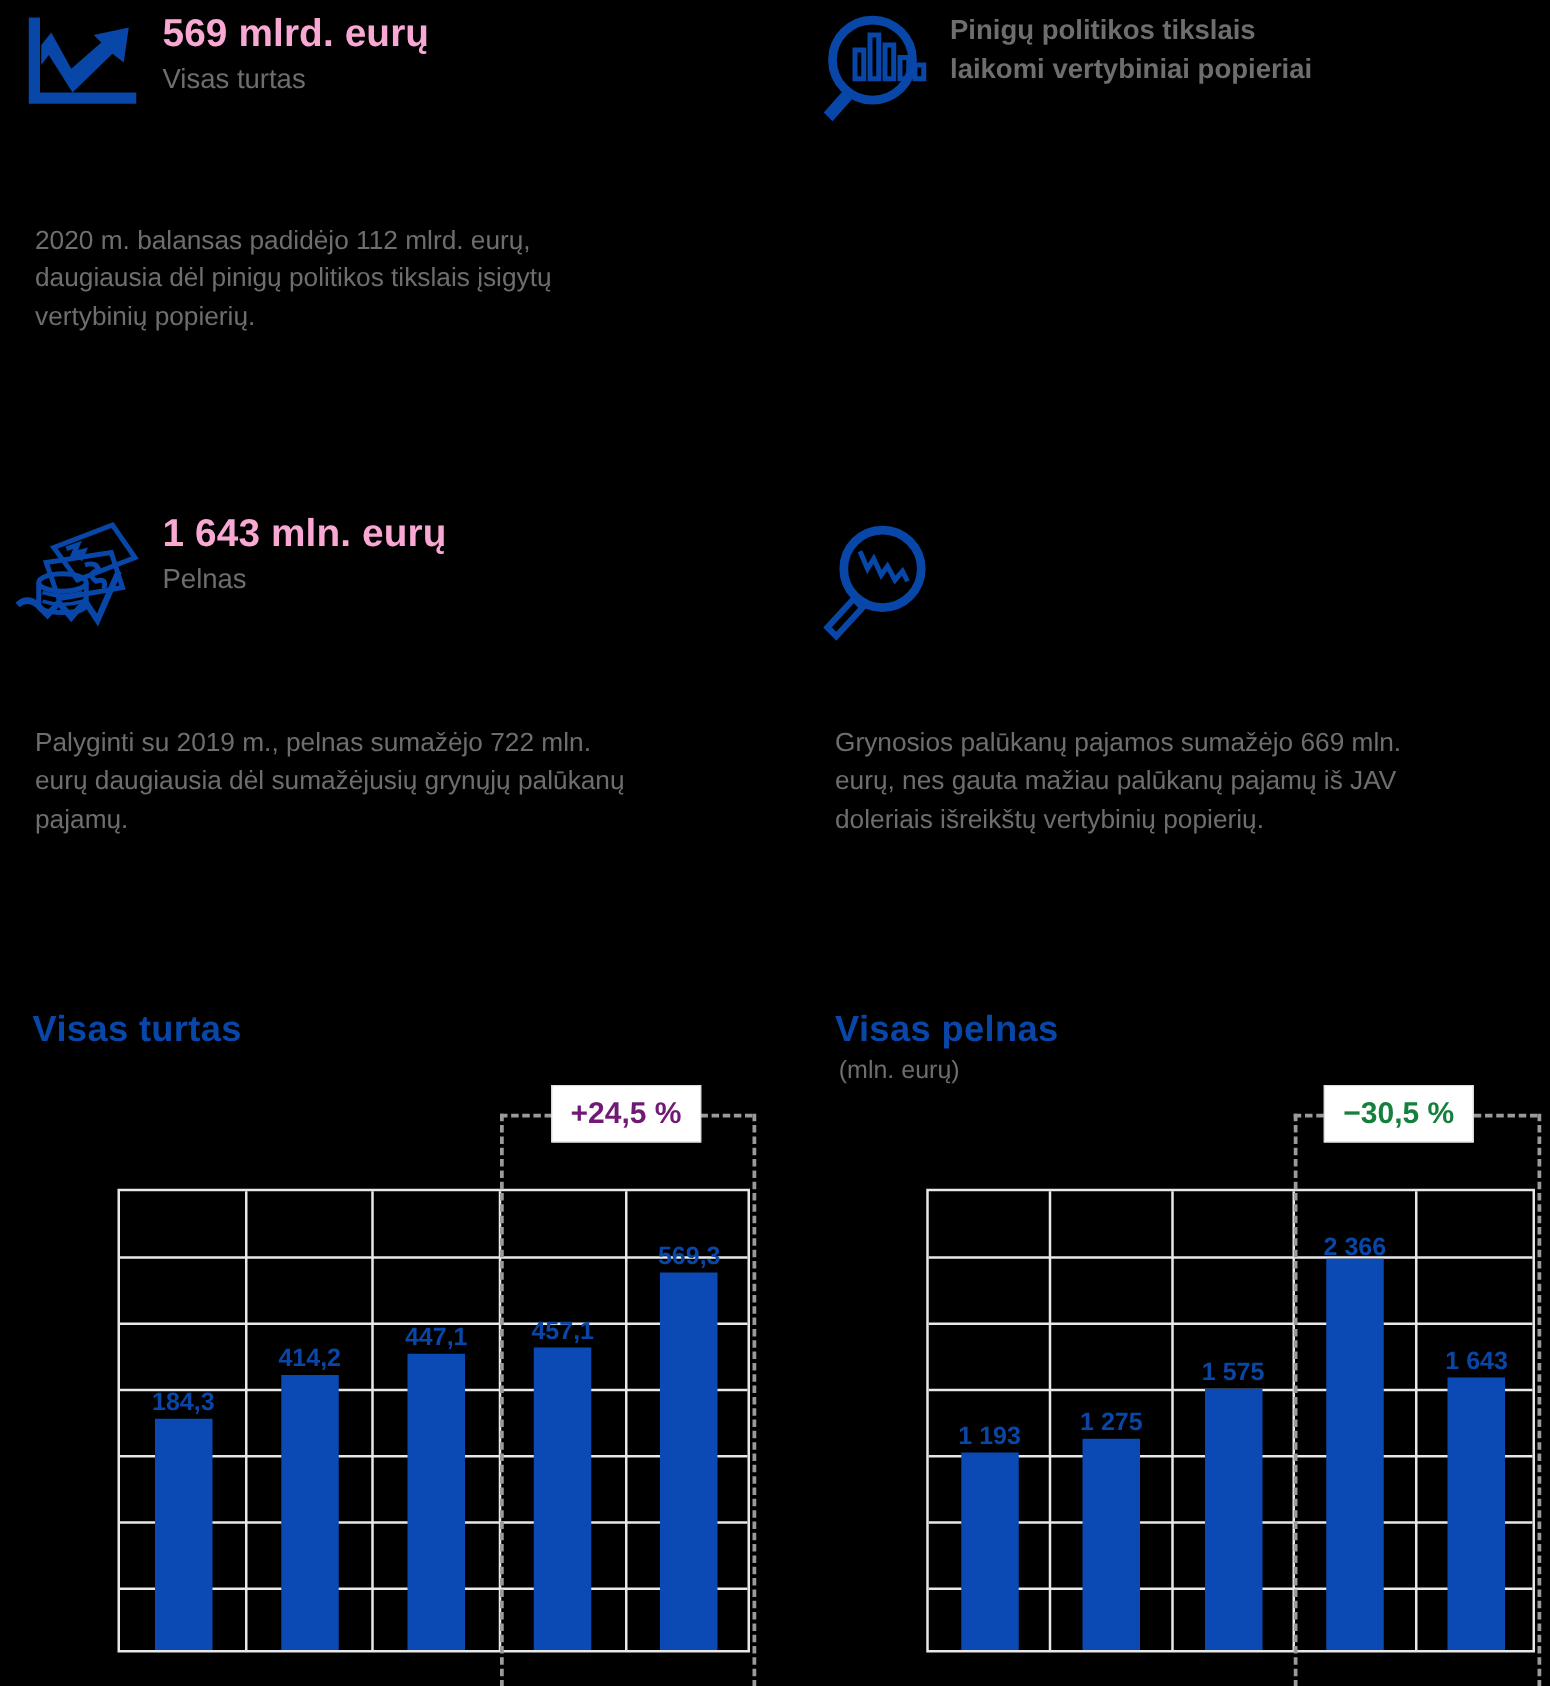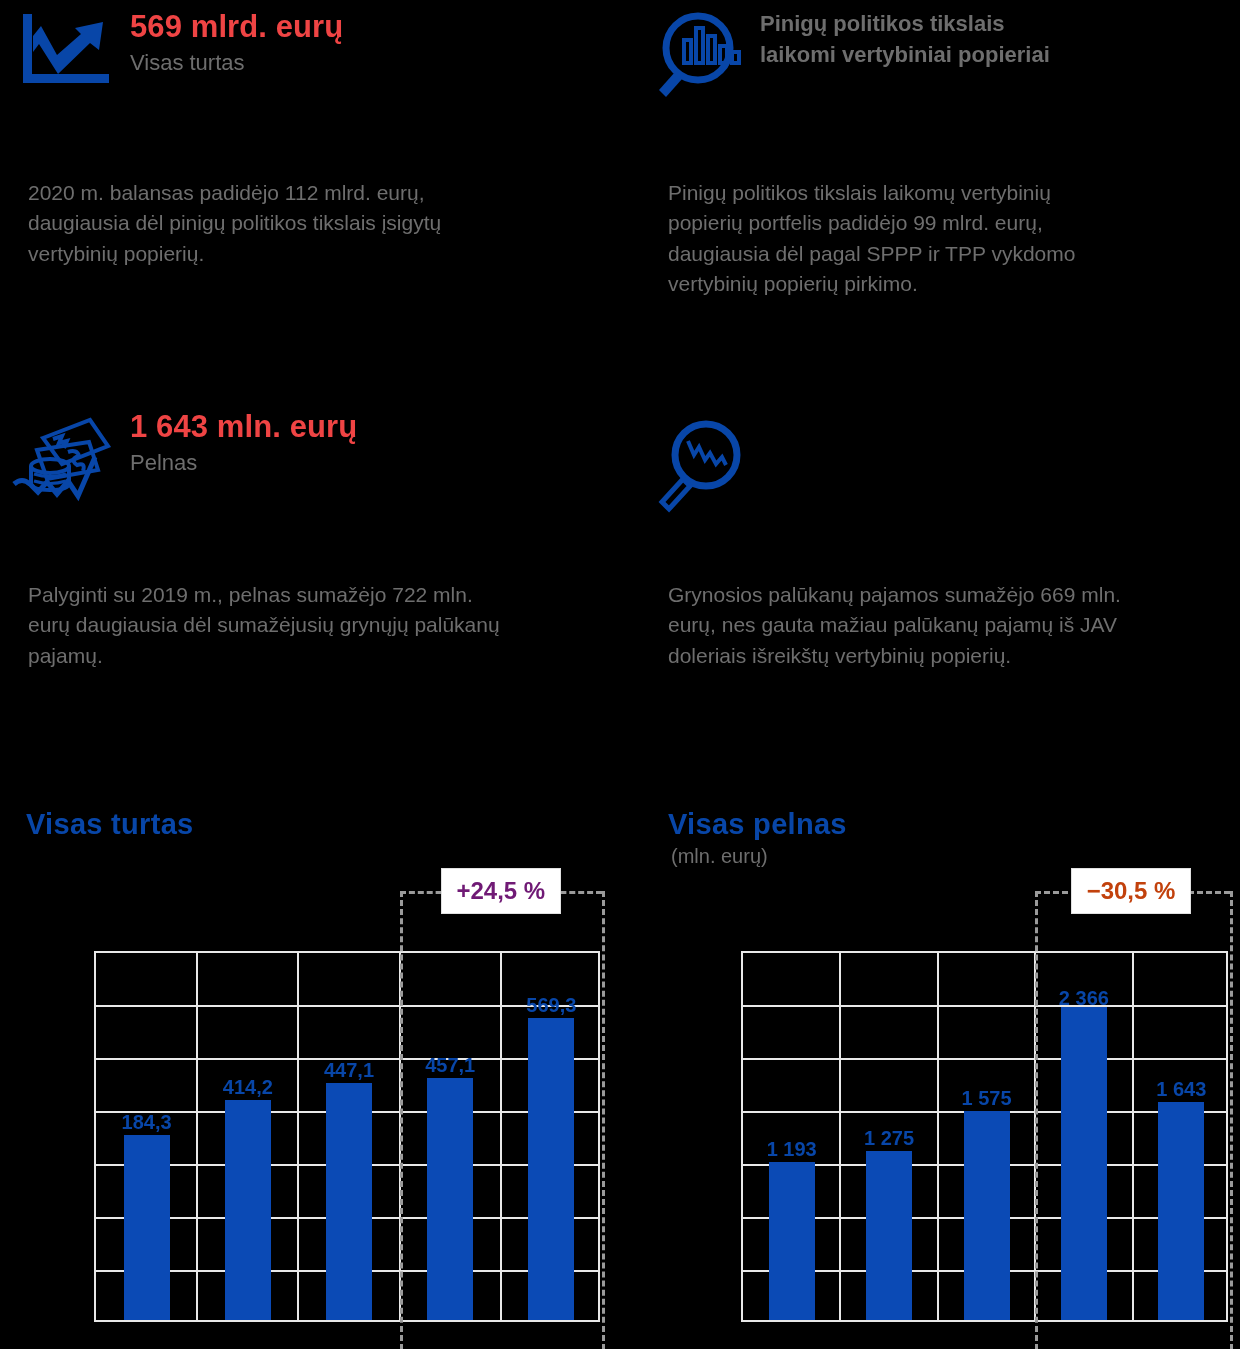--- a/index.html
+++ b/index.html
@@ -30,21 +30,21 @@
     display: flex;
     justify-content: center;
     align-items: flex-start;
     padding-top: 4px;
   }
   .kpi-text {
     flex: 1 1 auto;
     padding-top: 0px;
   }
   .kpi-value {
-    color: #ef4444;
+    color: #f9a8d4;
     font-size: 31px;
     font-weight: bold;
     line-height: 1.25;
     letter-spacing: 0.1px;
     white-space: nowrap;
   }
   .kpi-label {
     color: #6e6e6e;
     font-size: 22px;
     line-height: 1.42;
@@ -160,21 +160,20 @@
         <rect x="43" y="16" width="7" height="35" fill="none" stroke="#0846a8" stroke-width="4"></rect>
         <rect x="55" y="24" width="7" height="27" fill="none" stroke="#0846a8" stroke-width="4"></rect>
         <rect x="67" y="34" width="7" height="17" fill="none" stroke="#0846a8" stroke-width="4"></rect>
         <rect x="79" y="40" width="7" height="11" fill="none" stroke="#0846a8" stroke-width="4"></rect>
       </svg>
     </div>
     <div class="kpi-text">
       <div class="kpi-label" style="max-width:310px;font-weight:bold;">Pinigų politikos tikslais laikomi vertybiniai popieriai</div>
     </div>
   </div>
-  <div class="kpi-desc" style="left:28px; top:170px; width:440px;">Pinigų politikos tikslais laikomų vertybinių popierių portfelis padidėjo 99 mlrd. eurų, daugiausia dėl pagal SPPP ir TPP vykdomo vertybinių popierių pirkimo.</div>
 </div>
 
 <div class="kpi" style="left:0px; top:408px;">
   <div class="kpi-head">
     <div class="kpi-icon">
       <svg width="110" height="100" viewBox="0 0 110 100" aria-hidden="true">
         <path d="M33 26 L80 8 L98 34 L52 52 Z" fill="none" stroke="#0846a8" stroke-width="4"></path>
         <path d="M43 27 L52 24 L49 31 L57 29 L54 36" fill="none" stroke="#0846a8" stroke-width="4"></path>
         <path d="M27 38 L79 30 L88 58 L37 67 Z" fill="none" stroke="#0846a8" stroke-width="4"></path>
         <path d="M58 40 q9 -3 11 4 q-10 3 -2 9 q9 -3 6 6" fill="none" stroke="#0846a8" stroke-width="4"></path>
@@ -258,14 +257,14 @@
     <div class="bar-label" style="left: 86.1px; width: 120px; top: 174.062px;">1 275</div>
     <div class="bar" style="left: 220.5px; width: 46px; height: 208.688px; background: rgb(11, 74, 181);"></div>
     <div class="bar-label" style="left: 183.5px; width: 120px; top: 134.312px;">1 575</div>
     <div class="bar" style="left: 317.9px; width: 46px; height: 313.495px; background: rgb(11, 74, 181);"></div>
     <div class="bar-label" style="left: 280.9px; width: 120px; top: 34px;">2 366</div>
     <div class="bar" style="left: 415.3px; width: 46px; height: 217.697px; background: rgb(11, 74, 181);"></div>
     <div class="bar-label" style="left: 378.3px; width: 120px; top: 125.302px;">1 643</div>
     <div class="brk-v" style="left: 292.2px; top: -62px; height: 459px;"></div>
     <div class="brk-v" style="left: 487px; top: -62px; height: 459px;"></div>
     <div class="brk-h" style="left: 292.2px; top: -62px; width: 194.8px;"></div>
-    <div class="pct-badge" style="color: #c2410c; width: 120px; left: 328px; top: -85px;">−30,5 %</div>
+    <div class="pct-badge" style="color: #15803d; width: 120px; left: 316px; top: -85px;">−30,5 %</div>
   </div>
 
 </body></html>

